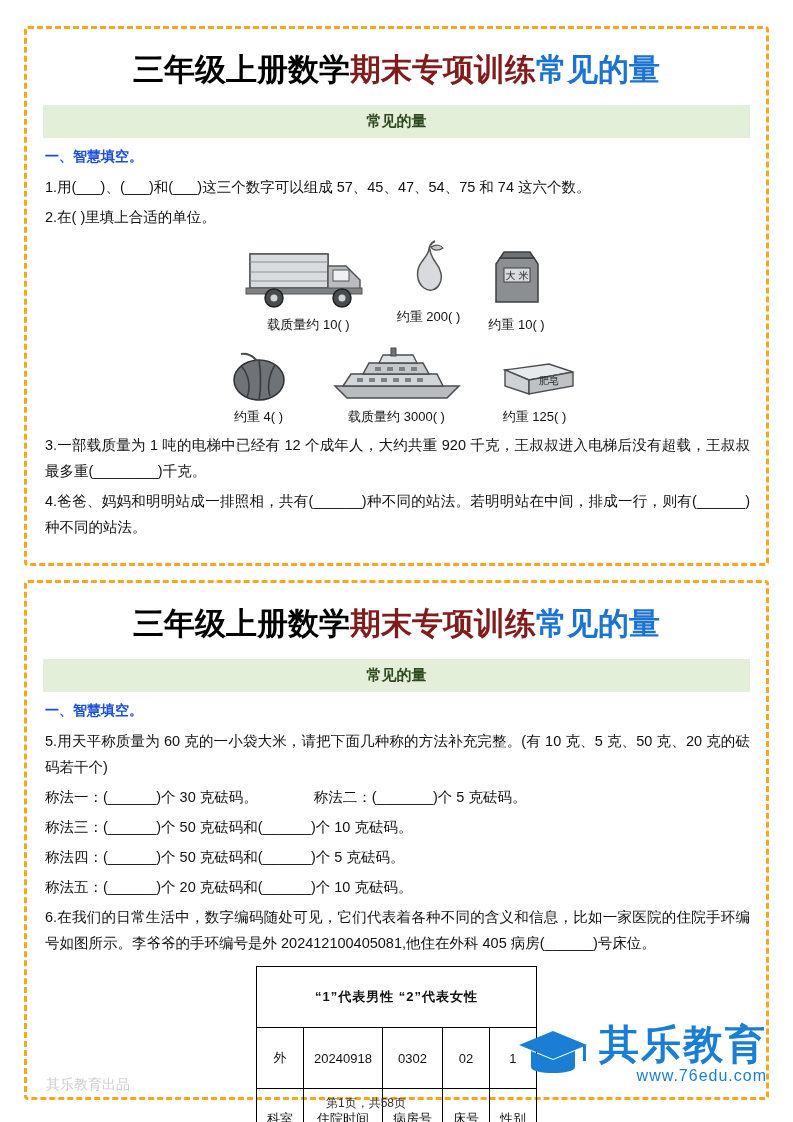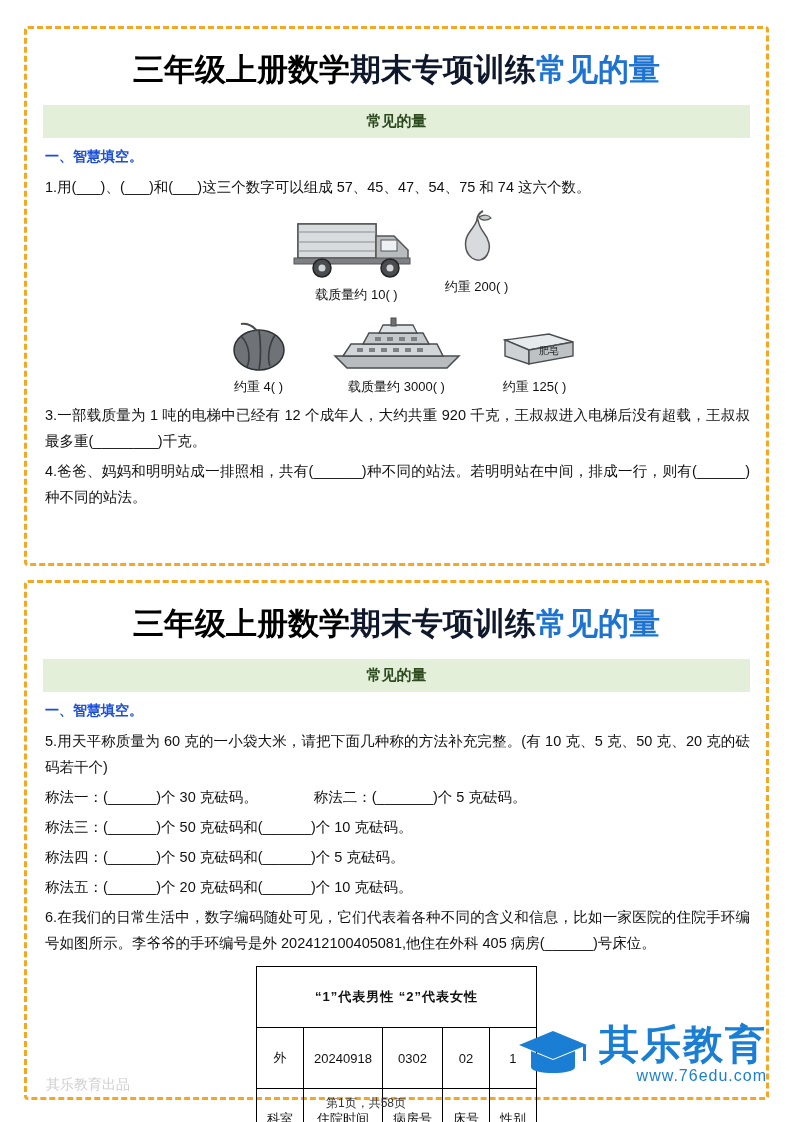--- a/index.html
+++ b/index.html
@@ -35,21 +35,21 @@
   .title-line {
     text-align: center;
     white-space: nowrap;
     font-weight: bold;
     font-size: 31px;
     letter-spacing: 0px;
     margin: 6px 0 14px 0;
     font-family: "Liberation Sans", sans-serif;
   }
   .title-black { color: #000000; }
-  .title-red { color: #0f172a; }
+  .title-red { color: #7f1d1d; }
   .title-blue { color: #1c73d2; }
 
   .green-bar {
     background: #e3efd9;
     text-align: center;
     font-weight: bold;
     font-size: 15px;
     color: #2c4a1e;
     padding: 7px 0 7px 0;
     margin-bottom: 10px;
@@ -169,20 +169,21 @@
 
     <div class="title-line">
       <span class="title-black">三年级上册数学</span><span class="title-red">期末专项训练</span><span class="title-blue">常见的量</span>
     </div>
 
     <div class="green-bar">常见的量</div>
 
     <div class="section-head">一、智慧填空。</div>
 
     <div class="q">1.用(___)、(___)和(___)这三个数字可以组成 57、45、47、54、75 和 74 这六个数。</div>
+    <div class="q">2.在(      )里填上合适的单位。</div>
 
     <div class="figures">
 
       <div class="fig-row row1">
 
         <div class="fig-item">
           <svg width="150" height="66" viewBox="0 0 150 66">
             <rect x="16" y="8" width="78" height="34" fill="#cfd2d5" stroke="#555" stroke-width="1.5"></rect>
             <path d="M16 8 L94 8 L94 42 L16 42 Z" fill="#d9dcdf" stroke="#555" stroke-width="1.5"></path>
             <line x1="16" y1="16" x2="94" y2="16" stroke="#8a8d90" stroke-width="1"></line>
@@ -201,20 +202,29 @@
 
         <div class="fig-item" style="margin-bottom:8px;">
           <svg width="70" height="66" viewBox="0 0 70 66">
             <path d="M35 12 C33 18 30 20 27 25 C22 32 22 44 30 50 C36 54 42 52 45 47 C50 39 46 30 42 25 C39 21 37 18 36 12 Z" fill="#d8dadd" stroke="#555" stroke-width="1.5"></path>
             <path d="M35 13 C35 8 37 5 41 3" fill="none" stroke="#555" stroke-width="2"></path>
             <path d="M37 9 C42 6 47 7 49 10 C45 13 39 13 37 9 Z" fill="#c6c9cc" stroke="#555" stroke-width="1.2"></path>
           </svg>
           <div class="fig-caption">约重 200(        )</div>
         </div>
 
+        <div class="fig-item">
+          <svg width="86" height="66" viewBox="0 0 86 66">
+            <path d="M26 12 L60 12 L64 18 L64 56 L22 56 L22 18 Z" fill="#8c8f92" stroke="#3c3f42" stroke-width="1.5"></path>
+            <path d="M30 6 L56 6 L60 12 L26 12 Z" fill="#6e7174" stroke="#3c3f42" stroke-width="1.5"></path>
+            <rect x="30" y="22" width="26" height="14" fill="#d9dcdf" stroke="#3c3f42" stroke-width="1"></rect>
+            <text x="43" y="33" font-size="10" text-anchor="middle" fill="#222" font-family="'Liberation Sans',sans-serif">大 米</text>
+          </svg>
+          <div class="fig-caption">约重 10(        )</div>
+        </div>
       </div>
 
       <div class="fig-row row2">
 
         <div class="fig-item">
           <svg width="96" height="60" viewBox="0 0 96 60">
             <ellipse cx="48" cy="36" rx="25" ry="20" fill="#6f7276" stroke="#2e3134" stroke-width="1.5"></ellipse>
             <path d="M30 22 C38 30 40 44 36 53" fill="none" stroke="#3a3d40" stroke-width="1.6"></path>
             <path d="M48 17 C50 28 50 45 48 56" fill="none" stroke="#3a3d40" stroke-width="1.6"></path>
             <path d="M64 21 C58 30 56 44 59 52" fill="none" stroke="#3a3d40" stroke-width="1.6"></path>

